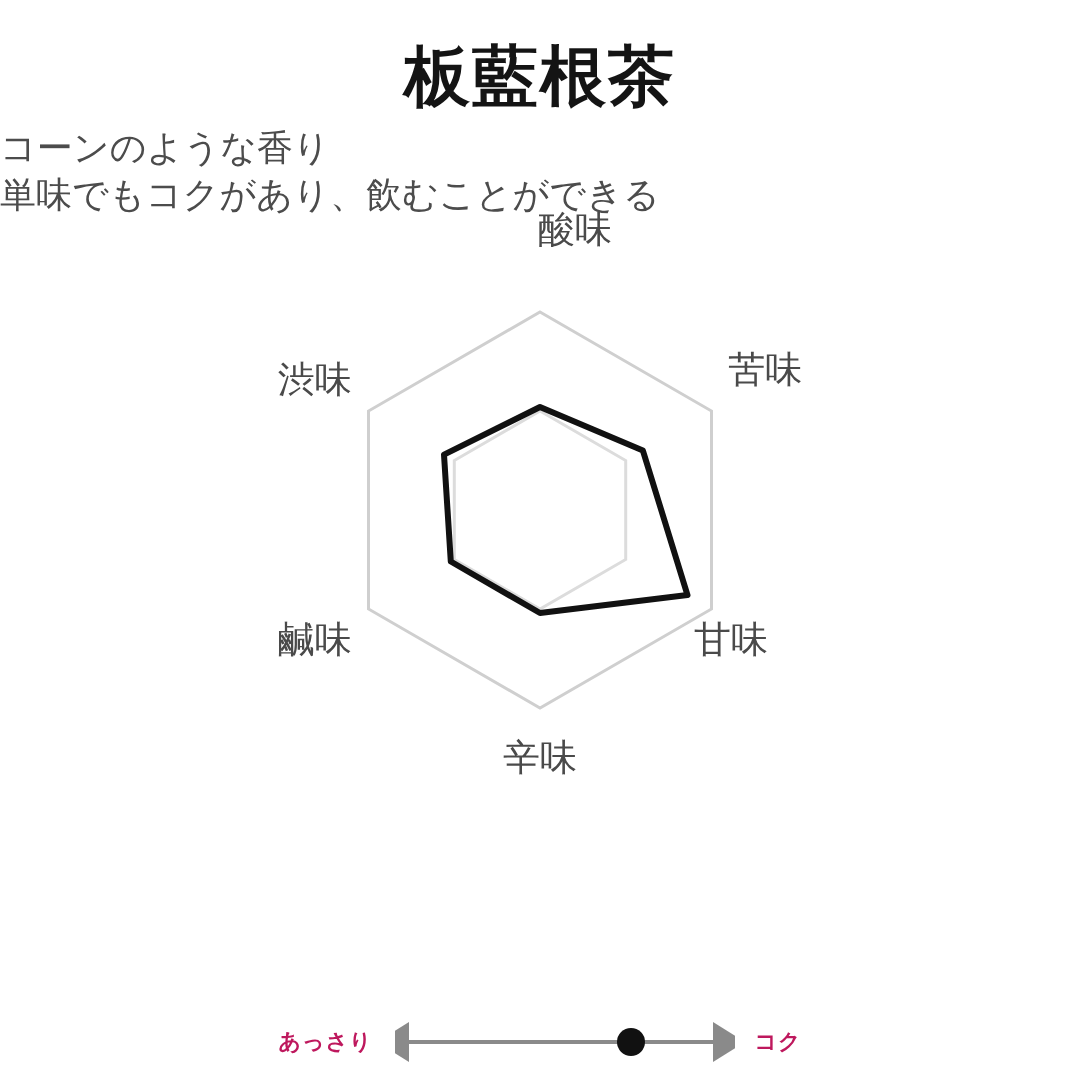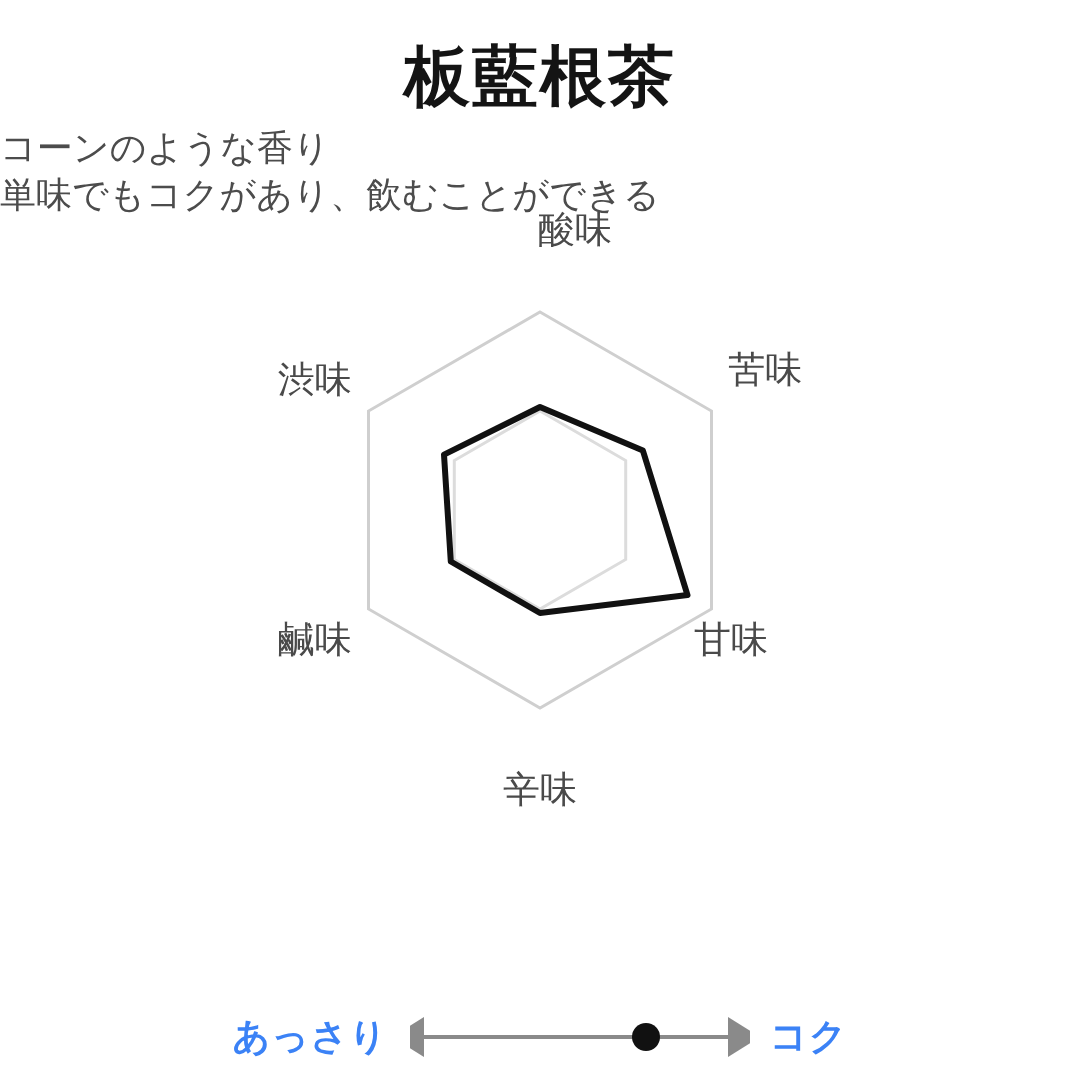--- a/index.html
+++ b/index.html
@@ -63,23 +63,23 @@
     position: absolute;
     left: 0;
     bottom: 18px;
     width: 1080px;
     display: flex;
     align-items: center;
     justify-content: center;
     gap: 0px;
   }
   .scale-label {
-    font-size: 37px;
+    font-size: 22px;
     font-weight: 700;
-    color: #3b82f6;
+    color: #be185d;
     letter-spacing: 1px;
   }
   .scale-label.left { margin-right: 22px; }
   .scale-label.right { margin-left: 20px; }
   .scale-bar {
     position: relative;
     width: 340px;
     height: 40px;
   }
 </style>
@@ -100,21 +100,21 @@
       <g>
         <polygon id="ring-outer" fill="none" stroke="#cfcfcf" stroke-width="3" points="540.0,90.0 711.5,189.0 711.5,387.0 540.0,486.0 368.5,387.0 368.5,189.0"></polygon>
         <polygon id="ring-inner" fill="none" stroke="#dcdcdc" stroke-width="3" points="540.0,189.0 625.7,238.5 625.7,337.5 540.0,387.0 454.3,337.5 454.3,238.5"></polygon>
       </g>
       <polygon id="data-poly" fill="none" stroke="#111111" stroke-width="6" stroke-linejoin="round" points="540.0,185.0 642.9,228.6 687.5,373.1 540.0,391.0 450.8,339.5 444.0,232.6"></polygon>
     </svg>
 
     <div class="axis-label" id="lab0" style="left: 540px; top: 8px; margin-left: 35px;">酸味</div>
     <div class="axis-label" id="lab1" style="left: 765.167px; top: 148px;">苦味</div>
     <div class="axis-label" id="lab2" style="left: 731px; top: 418px;">甘味</div>
-    <div class="axis-label" id="lab3" style="left: 540px; top: 568px;">辛味</div>
+    <div class="axis-label" id="lab3" style="left: 540px; top: 536px;">辛味</div>
     <div class="axis-label" id="lab4" style="left: 314.833px; top: 418px;">鹹味</div>
     <div class="axis-label" id="lab5" style="left: 314.833px; top: 158px;">渋味</div>
   </div>
 
   <div class="scale-row">
     <span class="scale-label left">あっさり</span>
     <span class="scale-bar">
       <svg width="340" height="40" viewBox="0 0 340 40">
         <defs>
           <marker id="arrL" markerWidth="10" markerHeight="10" refX="8" refY="5" orient="auto">

